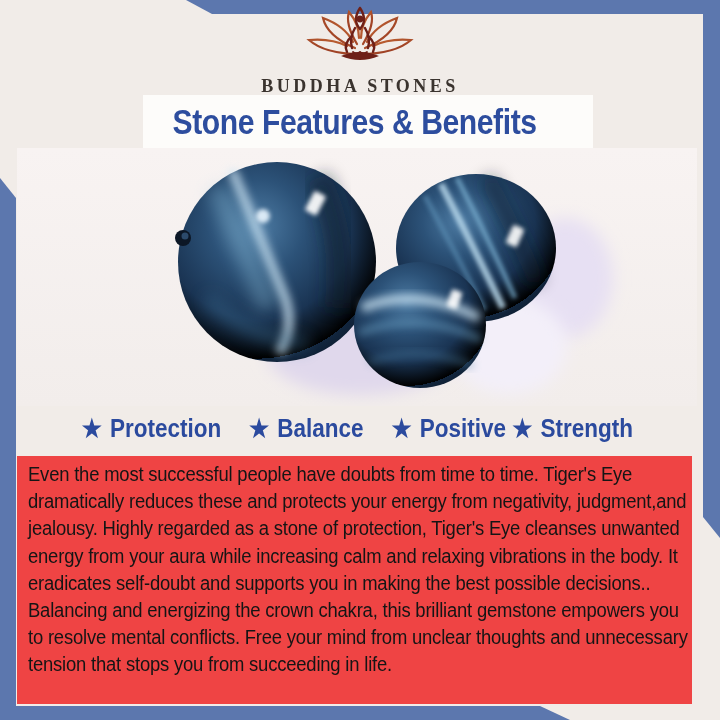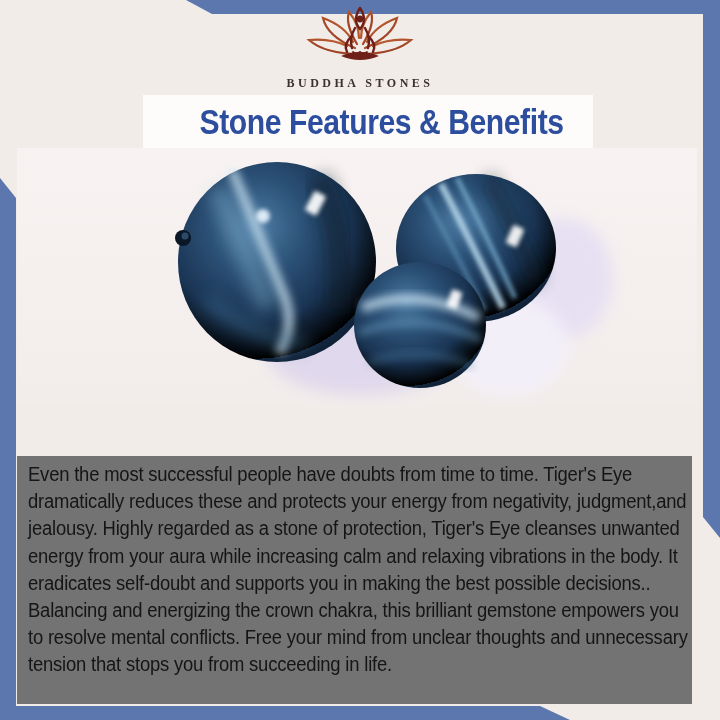--- a/index.html
+++ b/index.html
@@ -12,26 +12,26 @@
     clip-path:polygon(0 0,100% 0,100% 100%,26px 100%);}
   .bar-right{left:703px;top:0;width:17px;height:538px;
     clip-path:polygon(0 0,100% 0,100% 100%,0 517px);}
   .bar-left{left:0;top:178px;width:16px;height:542px;
     clip-path:polygon(0 0,100% 20px,100% 100%,0 100%);}
   .bar-bottom{left:0;top:706px;width:570px;height:14px;
     clip-path:polygon(0 0,540px 0,100% 100%,0 100%);}
 
   
   .logo-wrap{position:absolute;left:0;top:6px;width:720px;text-align:center;}
-  .brand{margin-top:2px;font-family:"Liberation Serif",serif;font-size:12px;
+  .brand{margin-top:2px;font-family:"Liberation Serif",serif;font-size:18px;
     letter-spacing:3.5px;color:#3a332e;font-weight:600;}
 
   
   .title-box{position:absolute;left:143px;top:95px;width:450px;height:53px;
-    background:#fdfcfa;display:flex;align-items:center;justify-content:flex-end;}
+    background:#fdfcfa;display:flex;align-items:center;justify-content:flex-start;}
   .title{font-size:35px;font-weight:bold;color:#2d4d9e;white-space:nowrap;
     transform:scaleX(.86);letter-spacing:-.5px;}
 
   
   .photo{position:absolute;left:17px;top:148px;width:680px;height:258px;
     background:linear-gradient(#f8f3f2,#f2edeb);overflow:hidden;}
 
   
   .banner{position:absolute;left:14px;top:377px;width:216px;height:31px;
     background:#32509c;clip-path:polygon(0 0,100% 0,calc(100% - 27px) 100%,0 100%);
@@ -43,21 +43,21 @@
   .benefits{position:absolute;left:17px;top:414px;width:680px;text-align:center;}
   .benefits-inner{display:inline-block;font-size:25px;font-weight:bold;color:#2b4a9e;
     transform:scaleX(.9);white-space:nowrap;}
   .benefit-item{display:inline-block;margin-right:24px;}
   .benefit-item .star{margin-right:9px;}
   .benefit-item:nth-child(3){margin-right:0;}
   .benefit-item:last-child{margin-right:0;}
 
   
   .desc-box{position:absolute;left:17px;top:456px;width:675px;height:248px;
-    background:#737373;overflow:hidden;}
+    background:#ef4444;overflow:hidden;}
   .desc-text{width:702px;margin:5px 0 0 11px;font-size:19.5px;line-height:27.2px;
     color:#151515;letter-spacing:-.2px;transform:scaleX(.945);transform-origin:0 0;}
 </style>
 </head>
 <body>
 
 <div class="canvas">
 
   <div class="bar bar-top"></div>
   <div class="bar bar-right"></div>
@@ -156,18 +156,26 @@
         <ellipse cx="403" cy="177" rx="66" ry="63" fill="url(#sph)"></ellipse>
         <path d="M345,160 Q400,138 462,170" stroke="#cfe6f4" stroke-width="9" fill="none" opacity=".8" filter="url(#b4)"></path>
         <path d="M342,185 Q402,162 464,192" stroke="#6fa6c8" stroke-width="6" fill="none" opacity=".6" filter="url(#b4)"></path>
         <path d="M352,214 Q405,196 456,218" stroke="#4b7ea3" stroke-width="6" fill="none" opacity=".5" filter="url(#b4)"></path>
         <rect x="432" y="142" width="11" height="18" rx="2" fill="#ffffff" opacity=".9" transform="rotate(20 437 151)" filter="url(#b2)"></rect>
       </g>
     </svg>
   </div>
 
 
+  <div class="benefits">
+    <div class="benefits-inner">
+      <span class="benefit-item"><span class="star">★</span><span>Protection</span></span>
+      <span class="benefit-item"><span class="star">★</span><span>Balance</span></span>
+      <span class="benefit-item"><span class="star">★</span><span>Positive</span></span>
+      <span class="benefit-item"><span class="star">★</span><span>Strength</span></span>
+    </div>
+  </div>
 
   <div class="desc-box">
     <div class="desc-text">Even the most successful people have doubts from time to time. Tiger's Eye dramatically reduces these and protects your energy from negativity, judgment,and jealousy. Highly regarded as a stone of protection, Tiger's Eye cleanses unwanted energy from your aura while increasing calm and relaxing vibrations in the body. It eradicates self-doubt and supports you in making the best possible decisions.. Balancing and energizing the crown chakra, this brilliant gemstone empowers you to resolve mental conflicts. Free your mind from unclear thoughts and unnecessary tension that stops you from succeeding in life.</div>
   </div>
 
 </div>
 
 </body></html>

